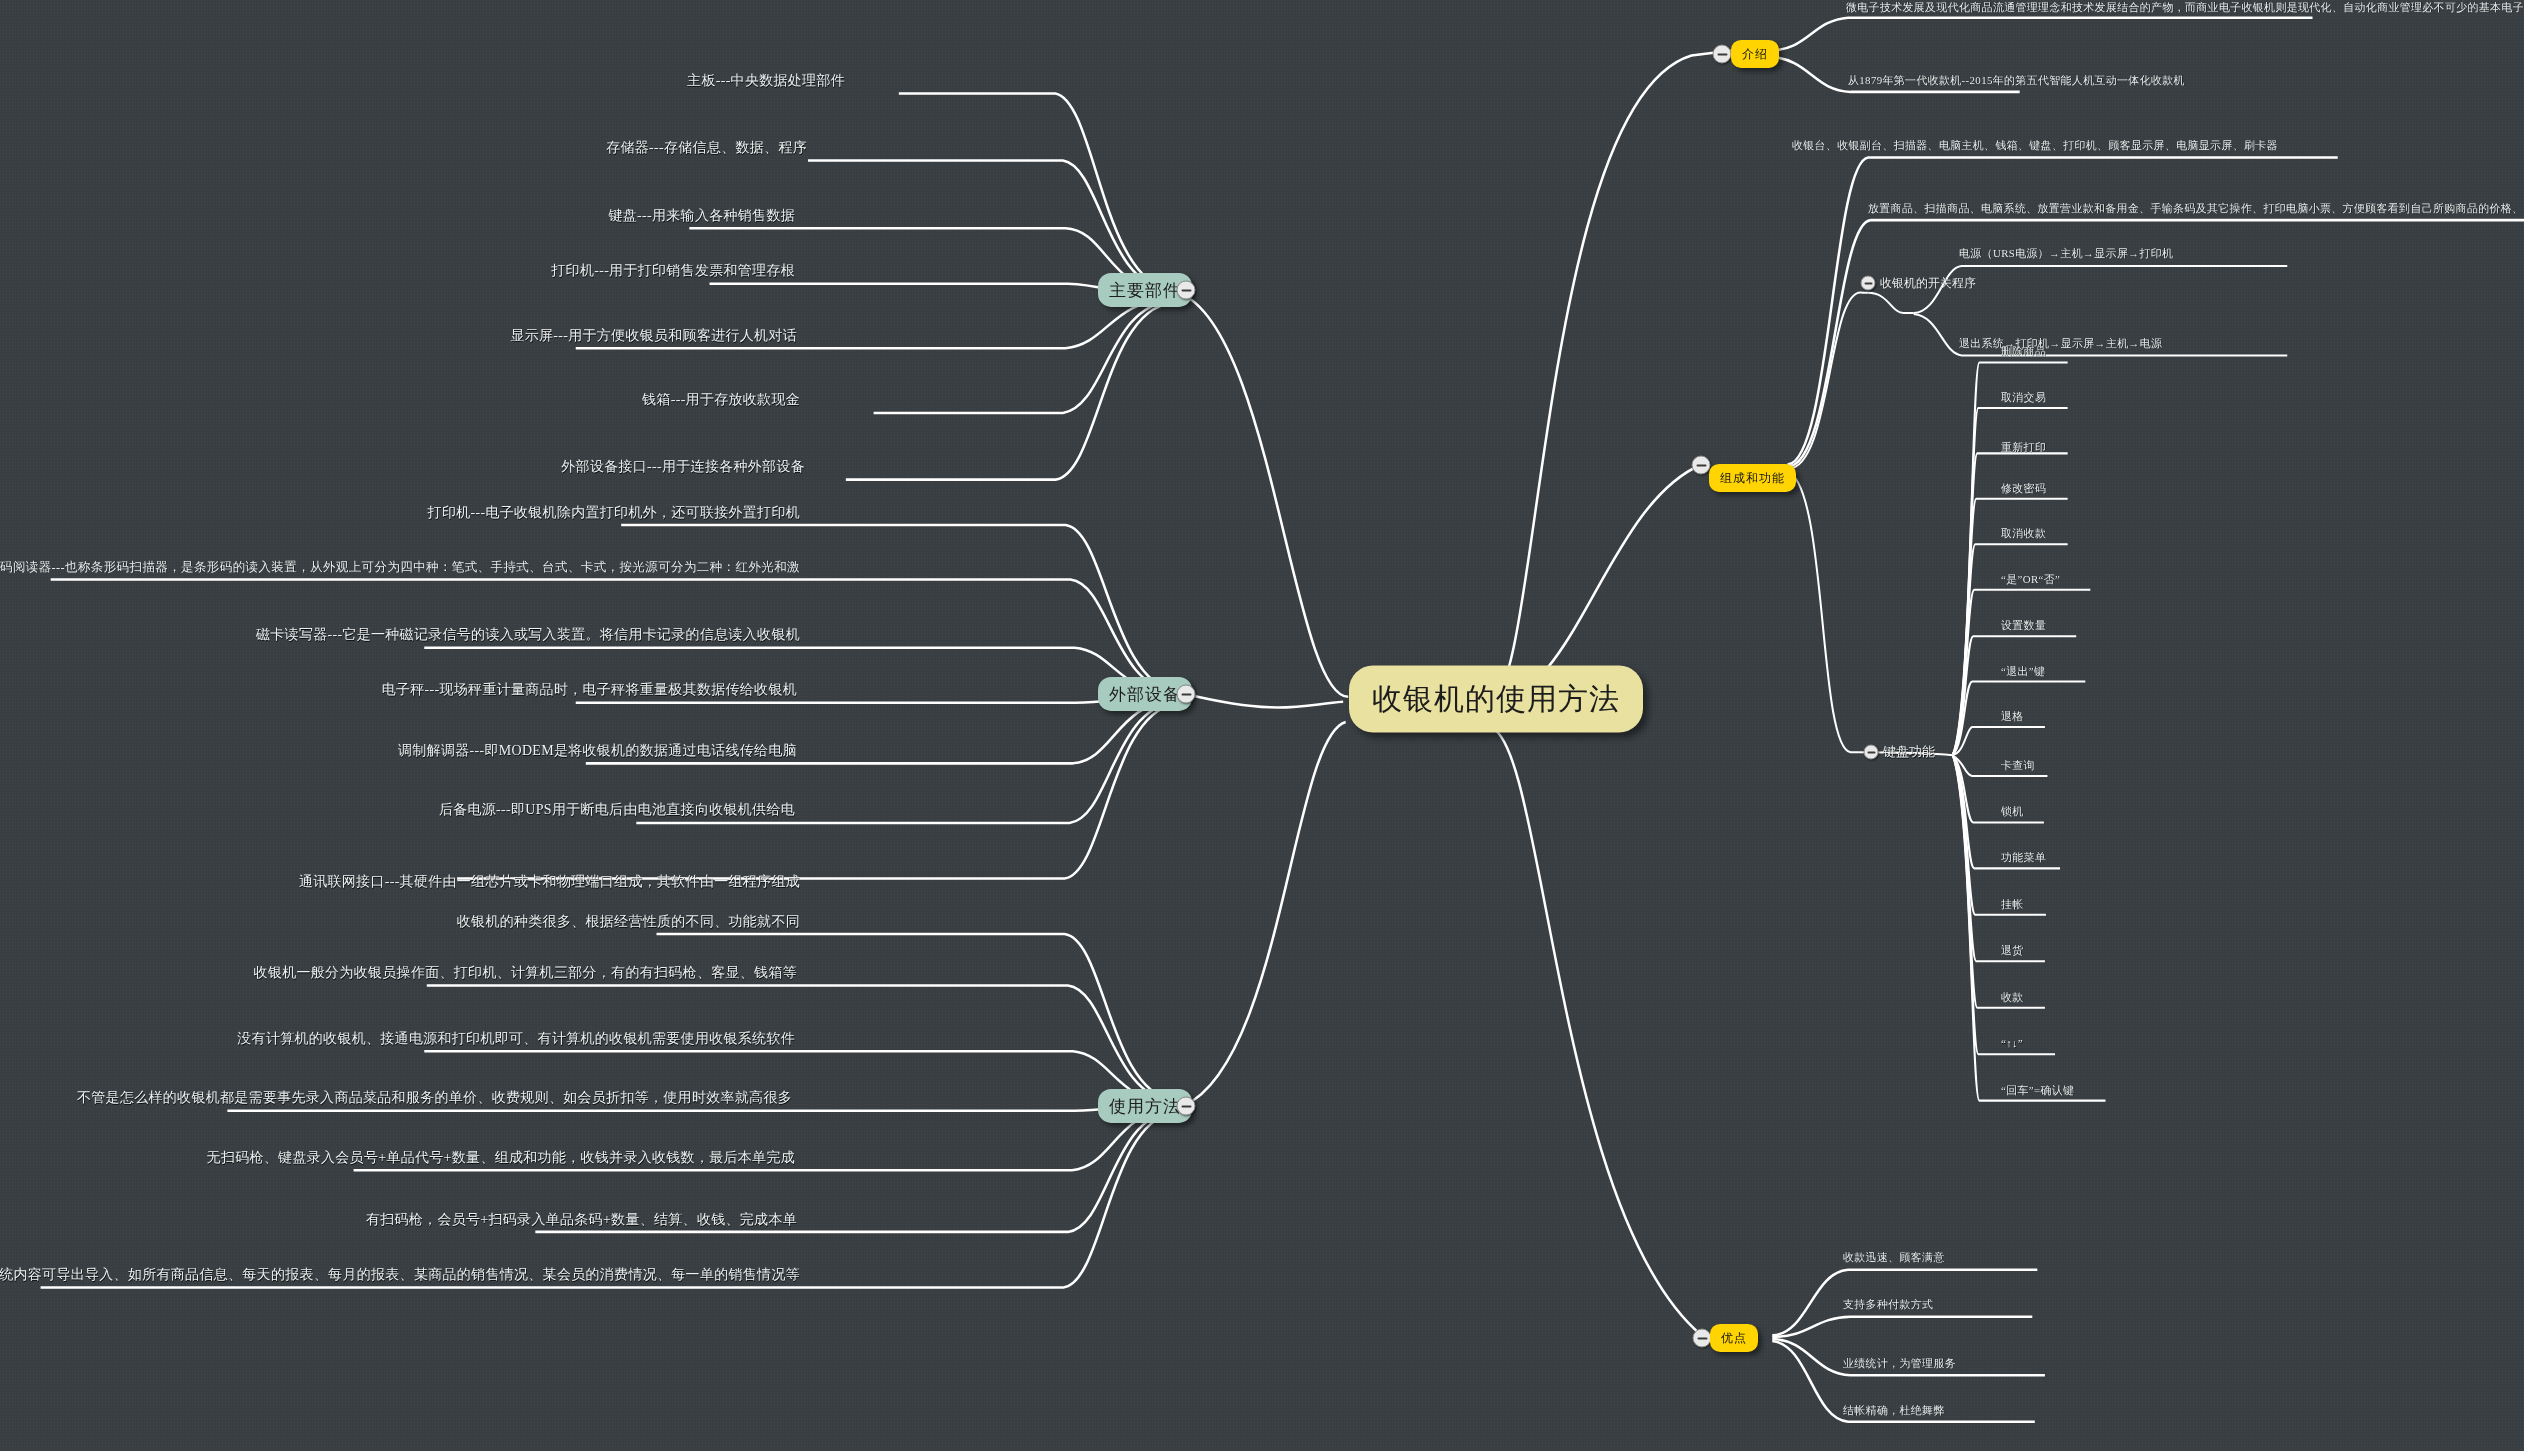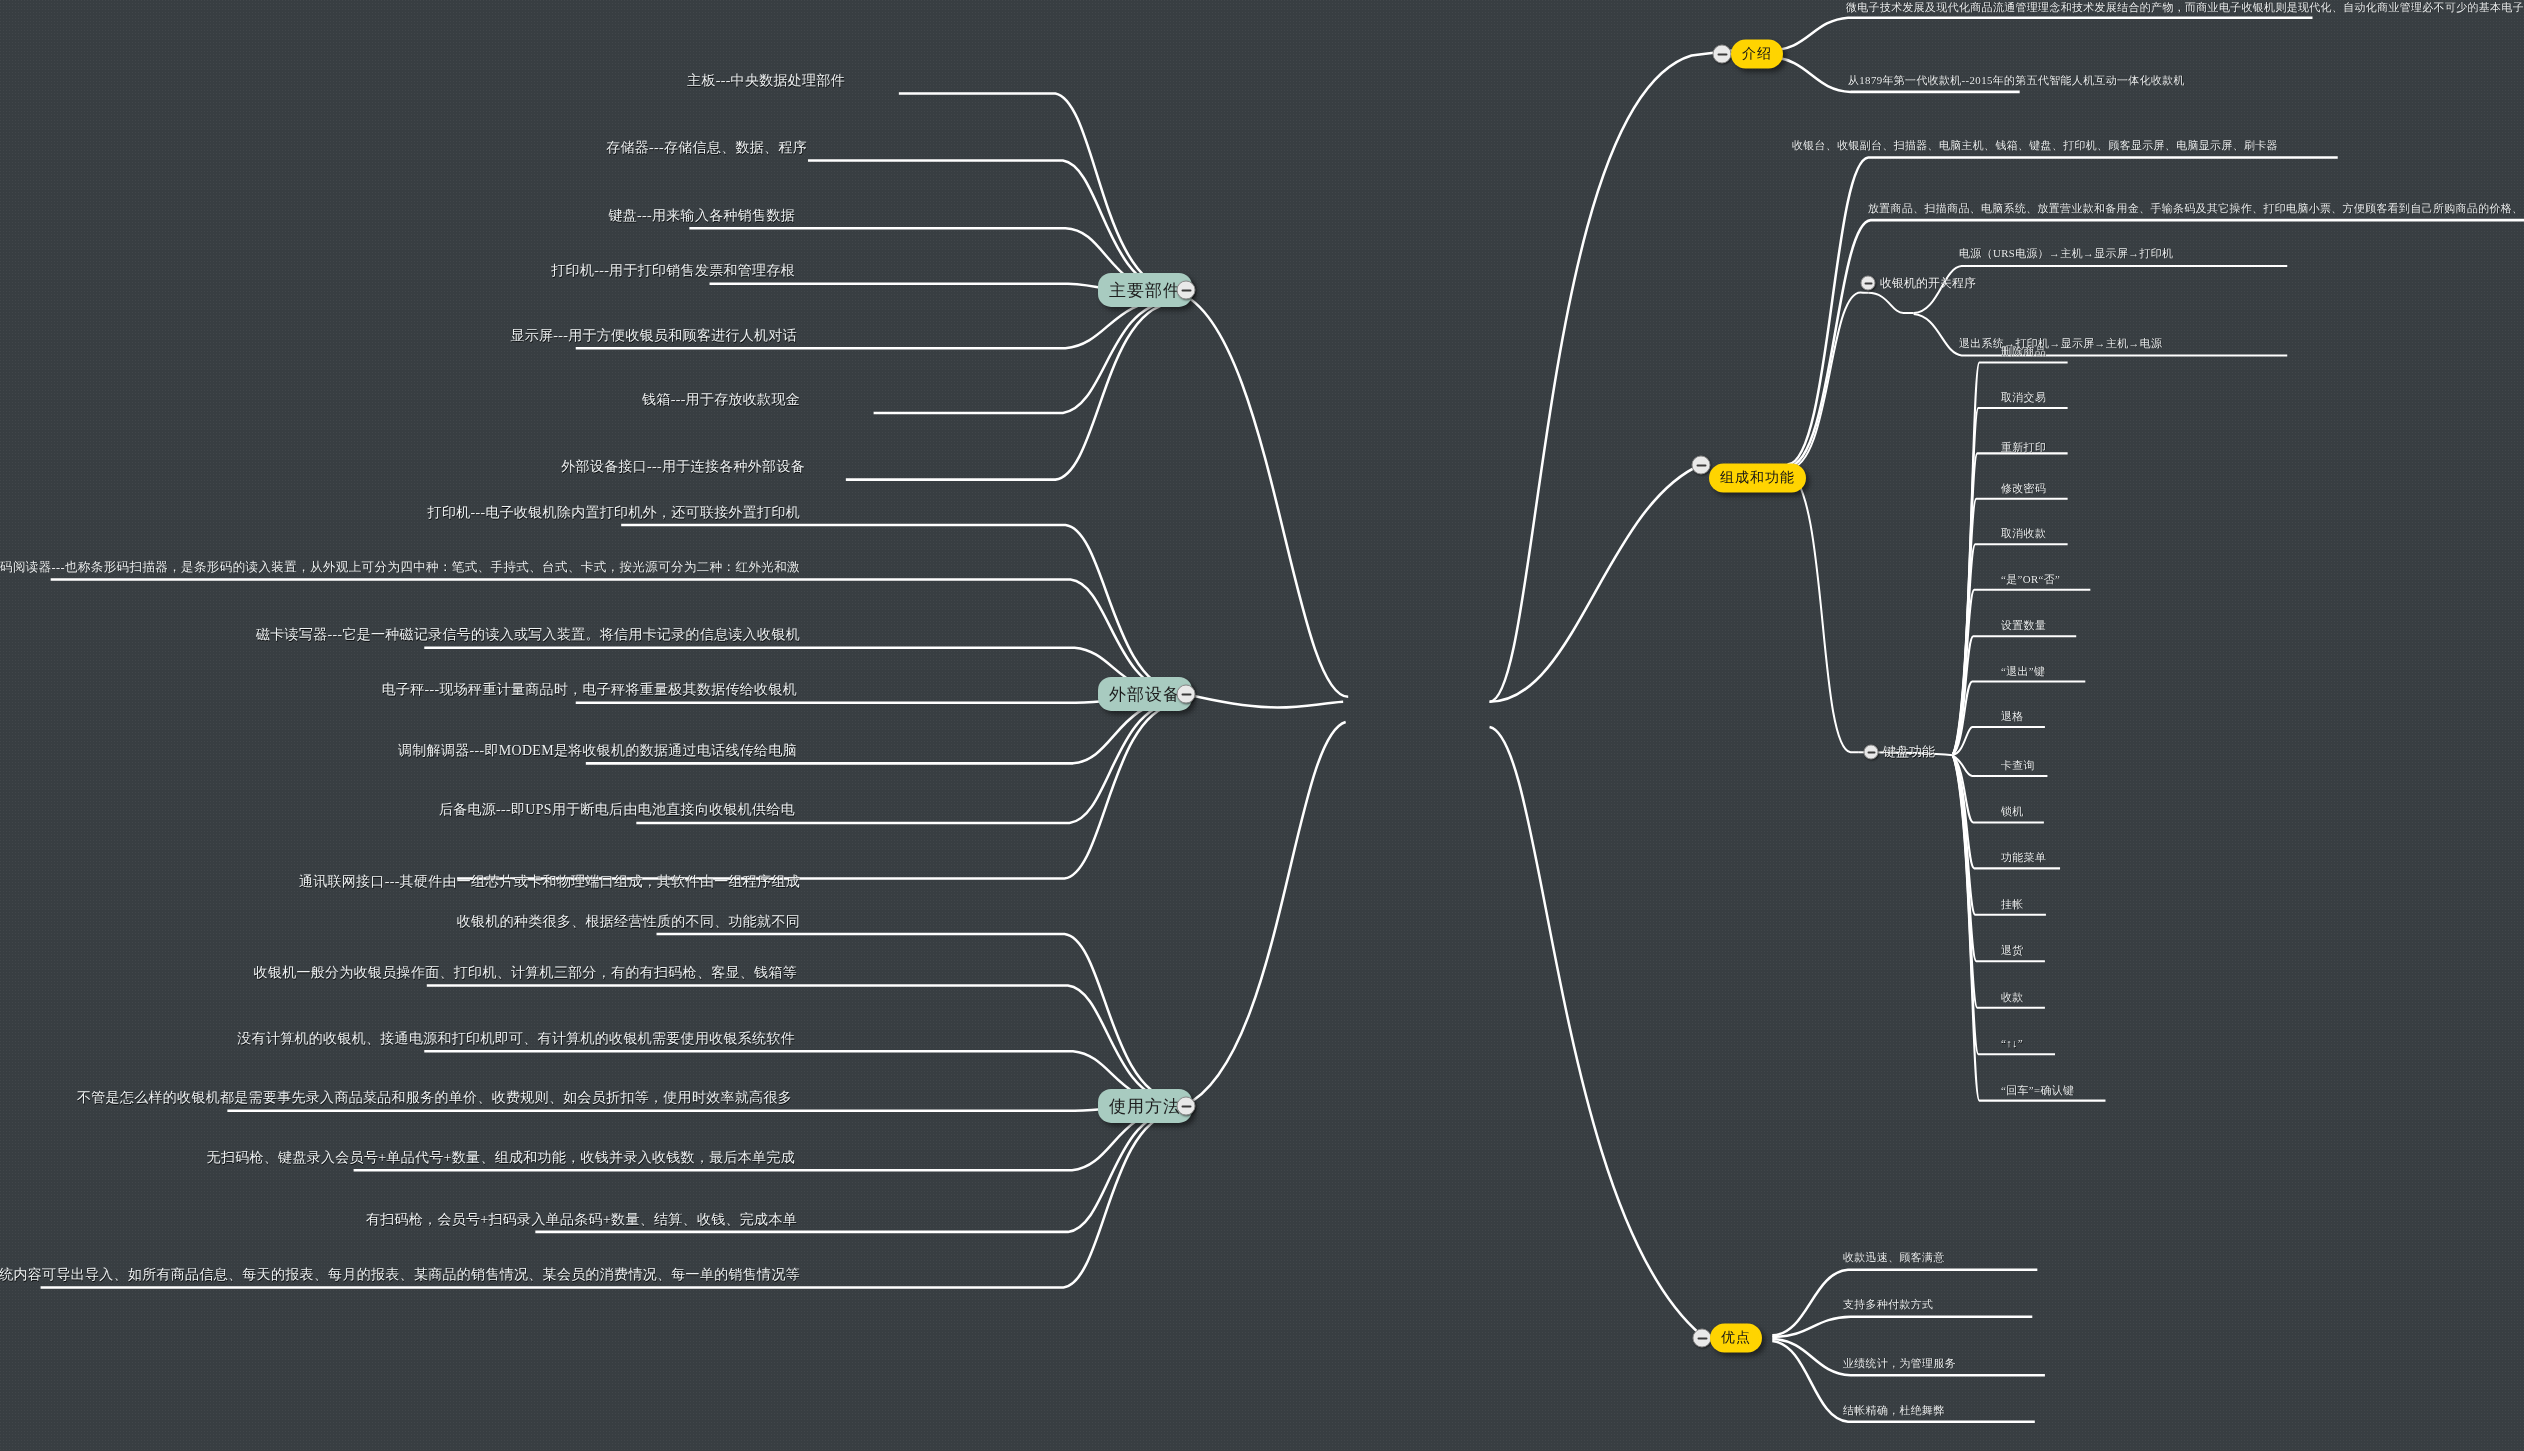--- a/index.html
+++ b/index.html
@@ -28,23 +28,23 @@
     border-radius:24px;
     padding:13px 23px;
     font-size:30px;
     letter-spacing:1px;
     box-shadow:5px 5px 7px rgba(0,0,0,0.45);
   }
   
   .lvl1-yellow{
     background:#ffd400;
     color:#161616;
-    border-radius:16px;
+    border-radius:10px;
     padding:5.6px 11px;
-    font-size:14px;
+    font-size:12px;
     letter-spacing:1px;
     box-shadow:3.5px 3.5px 5px rgba(0,0,0,0.45);
   }
   
   .lvl1-teal{
     background:#a8cbc0;
     color:#1d1d1d;
     border-radius:13px;
     padding:5.6px 11px;
     font-size:17px;
@@ -152,20 +152,21 @@
     <path d="M3868,1497 C3901,1576 3901,1994 3916,1996 L4050,1996" class="thin"></path>
     <path d="M3868,1497 C3903,1590 3903,2086 3918,2088 L4070,2088" class="thin"></path>
     <path d="M3868,1497 C3905,1606 3905,2178 3920,2180 L4170,2180" class="thin"></path>
 
     <path d="M3510,2645 C3580,2643 3590,2520 3660,2515 L4035,2515"></path>
     <path d="M3510,2648 C3585,2648 3592,2610 3665,2608 L4025,2608"></path>
     <path d="M3510,2652 C3585,2655 3592,2720 3665,2724 L4050,2724"></path>
     <path d="M3510,2656 C3583,2664 3590,2810 3660,2816 L4030,2816"></path>
   </svg>
 
+  <div class="node root" style="left:1349px;top:699px;">收银机的使用方法</div>
 
   <div class="node lvl1-teal" style="left:1098px;top:290px;">主要部件</div>
   <div class="toggle" style="left:1186px;top:290px;"></div>
 
   <div class="node lvl1-teal" style="left:1098px;top:694px;">外部设备</div>
   <div class="toggle" style="left:1186px;top:694px;"></div>
 
   <div class="node lvl1-teal" style="left:1098px;top:1106px;">使用方法</div>
   <div class="toggle" style="left:1186px;top:1106px;"></div>
 

